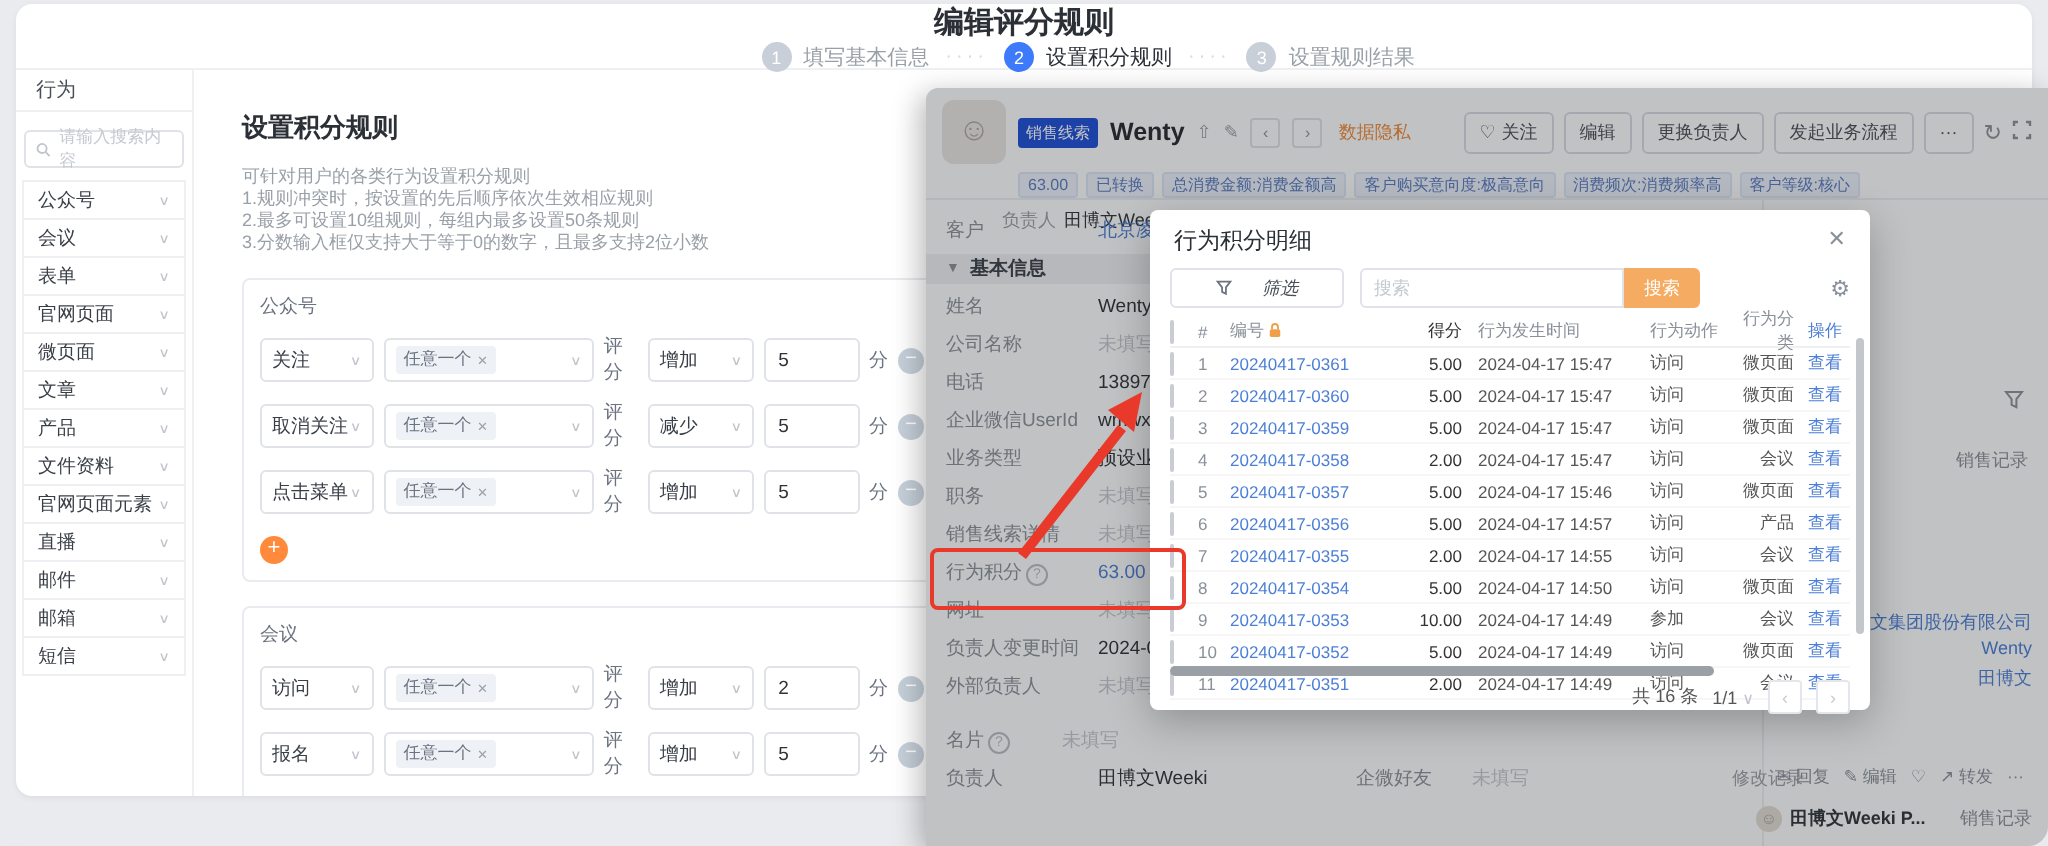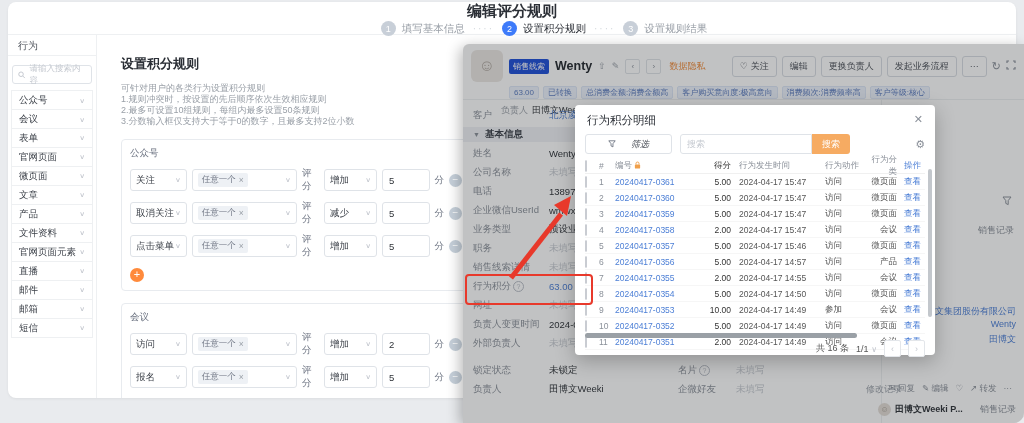--- a/index.html
+++ b/index.html
@@ -435,24 +435,20 @@
           <div class="field-row">
             <span class="f-label">负责人变更时间</span>
             <span class="f-value">2024-05-20 14:</span>
           </div>
           <div class="field-row">
             <span class="f-label">外部负责人</span>
             <span class="f-value empty">未填写</span>
           </div>
           <div class="bottom-rows">
             <div class="field-row">
-              <span class="pair">
-                <span class="f-label">锁定状态</span>
-                <span class="f-value">未锁定</span>
-              </span>
               <span class="pair2" style="display: flex;">
                 <span class="f-label" style="width: 58px;">名片<span class="info-i">?</span></span>
                 <span class="f-value empty">未填写</span>
               </span>
             </div>
             <div class="field-row">
               <span class="pair">
                 <span class="f-label">负责人</span>
                 <span class="f-value">田博文Weeki</span>
               </span>

